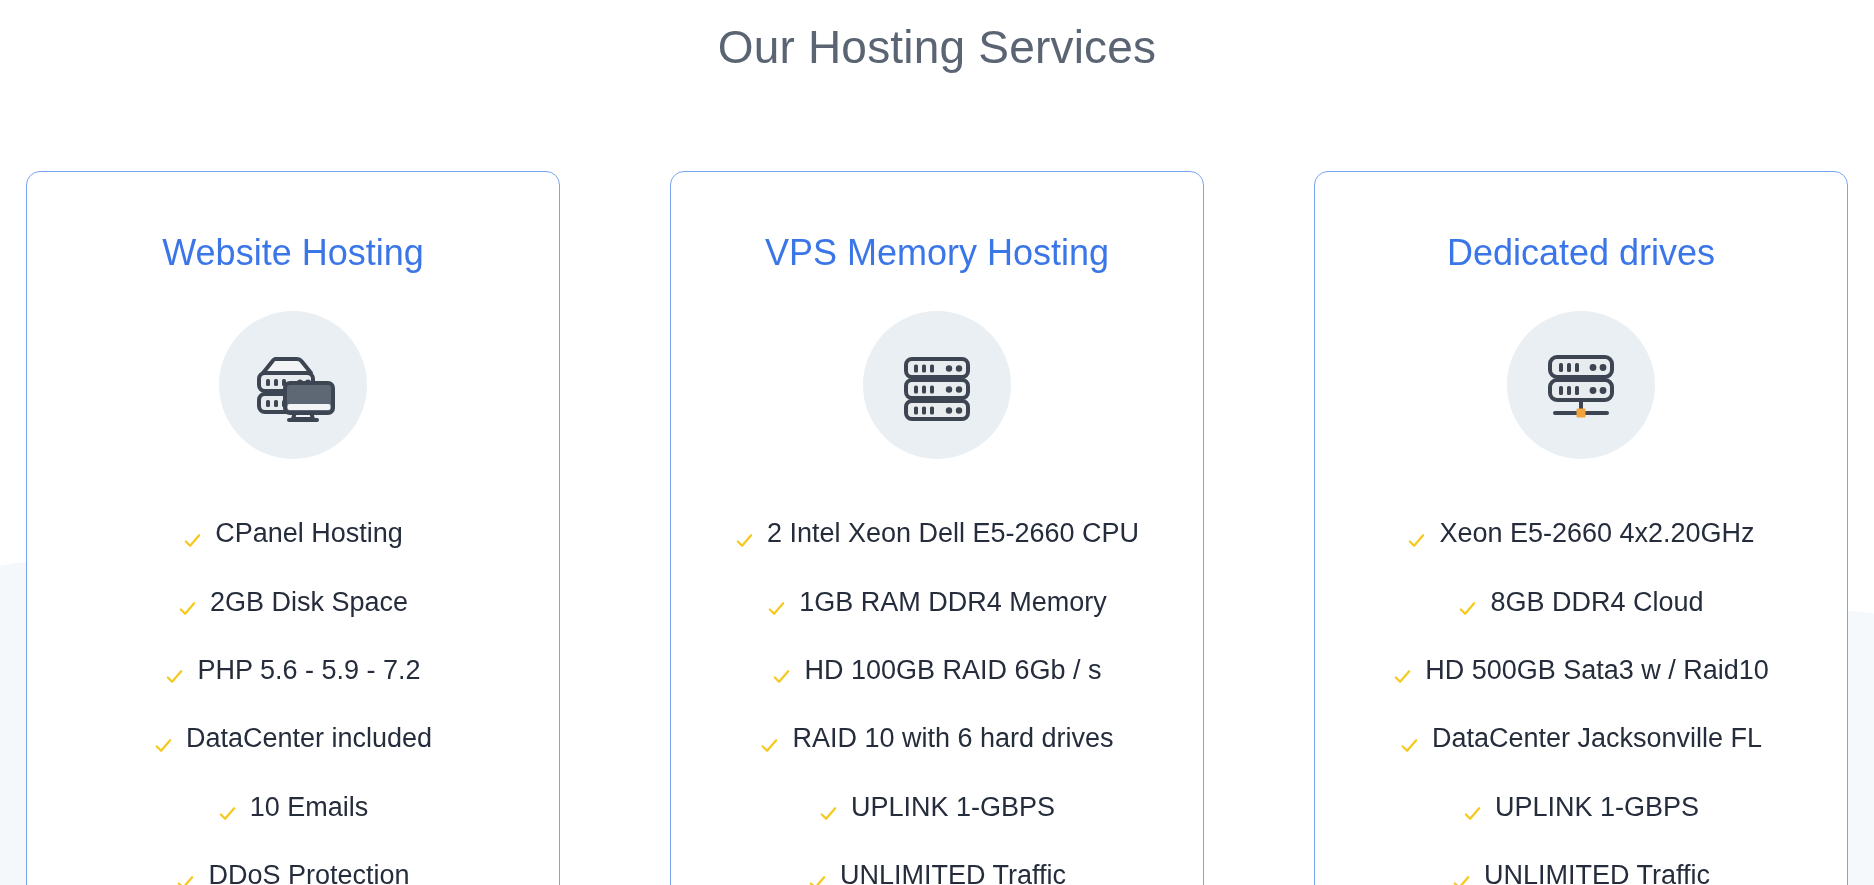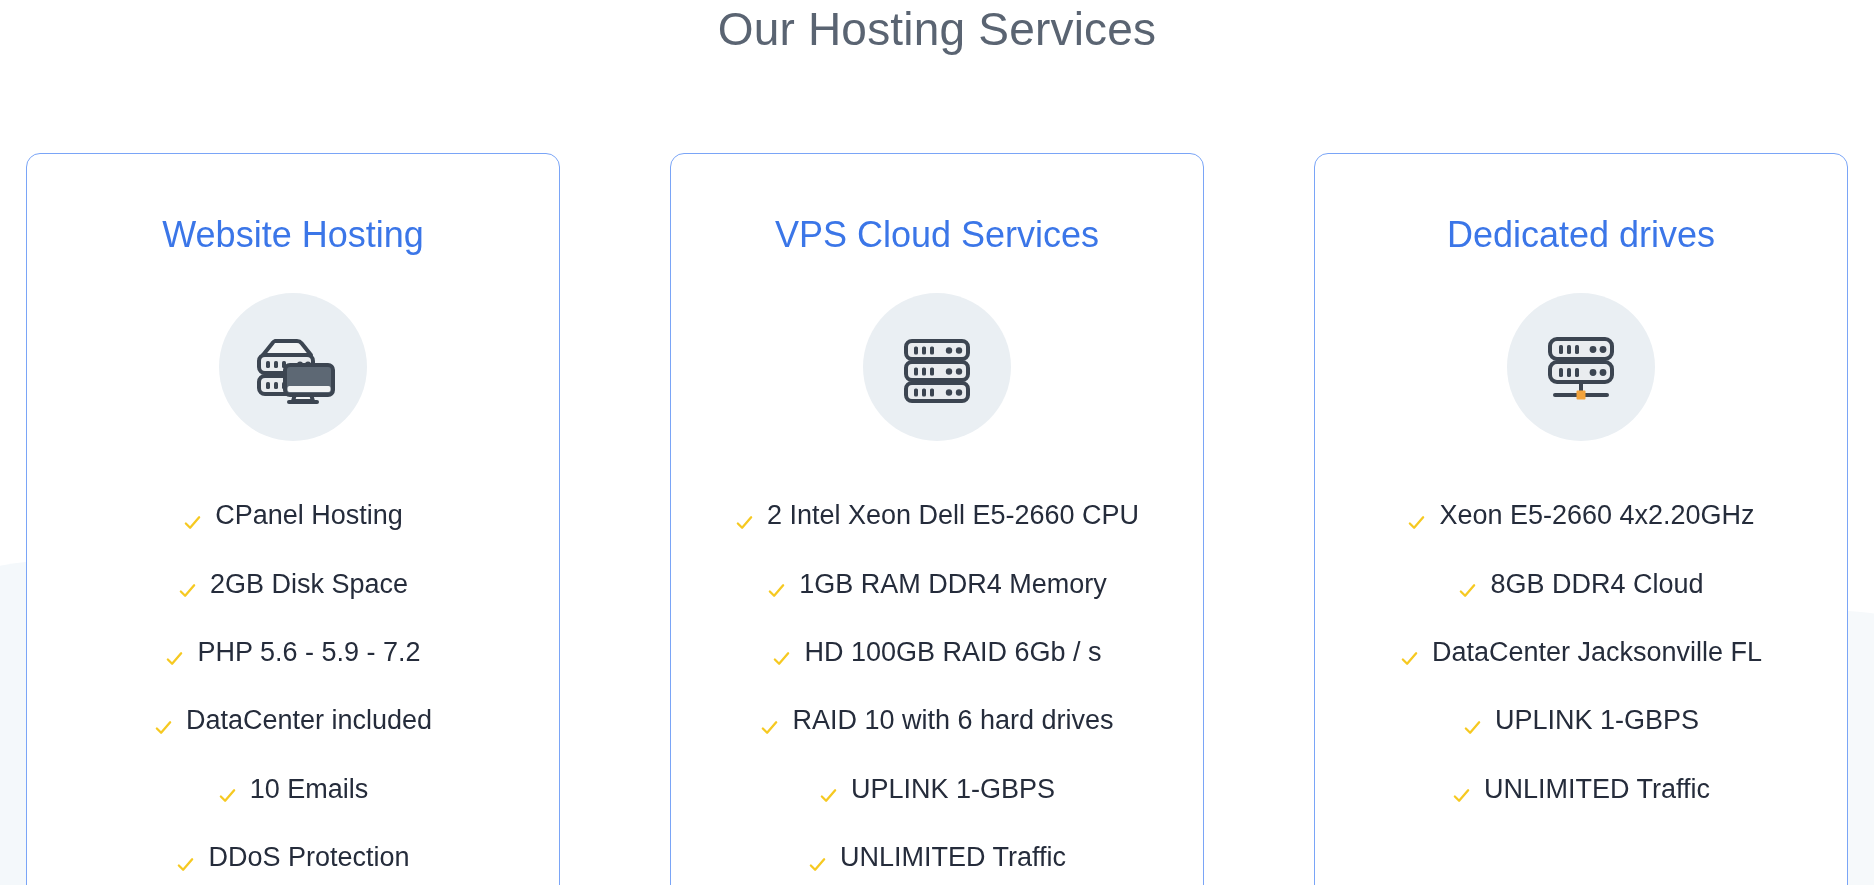--- a/index.html
+++ b/index.html
@@ -45,21 +45,21 @@
     height: 885px;
   }
 
   
   .page-title {
     text-align: center;
     font-size: 46px;
     font-weight: 400;
     color: #5a6472;
     letter-spacing: 0.2px;
-    padding-top: 2px;
+    padding-top: 20px;
     line-height: 1.2;
   }
 
   
   .cards-row {
     display: flex;
     justify-content: center;
     gap: 110px;
     margin-top: 96px;
     padding: 0 26px;
@@ -219,21 +219,21 @@
               <svg viewBox="0 0 20 20">
                 <path d="M3 11 L7.5 15.5 L17 4.5" fill="none" stroke="currentColor" stroke-width="2.4" stroke-linecap="round" stroke-linejoin="round"></path>
               </svg>
             </span>
           <span class="feature-label">DDoS Protection</span>
         </li>
       </ul>
     </div>
 
     <div class="card">
-      <div class="card-title">VPS Cloud Services</div>
+      <div class="card-title">VPS Memory Hosting</div>
 
       <div class="icon-circle">
         <svg width="96" height="96" viewBox="0 0 96 96" aria-hidden="true">
 
           <rect x="17" y="22" width="62" height="18" rx="6" fill="#e9ecef" stroke="#3c4551" stroke-width="4"></rect>
           <rect x="25" y="27.5" width="4" height="8" rx="1.6" fill="#3c4551"></rect>
           <rect x="33" y="27.5" width="4" height="8" rx="1.6" fill="#3c4551"></rect>
           <rect x="41" y="27.5" width="4" height="8" rx="1.6" fill="#3c4551"></rect>
           <circle cx="60" cy="31.5" r="3.2" fill="#3c4551"></circle>
           <circle cx="70" cy="31.5" r="3.2" fill="#3c4551"></circle>
@@ -348,20 +348,28 @@
               </svg>
             </span>
           <span class="feature-label">8GB DDR4 Cloud</span>
         </li>
         <li class="feature-item">
           <span class="check-icon">
               <svg viewBox="0 0 20 20">
                 <path d="M3 11 L7.5 15.5 L17 4.5" fill="none" stroke="currentColor" stroke-width="2.4" stroke-linecap="round" stroke-linejoin="round"></path>
               </svg>
             </span>
+          <span class="feature-label">HD 500GB Sata3 w / Raid10</span>
+        </li>
+        <li class="feature-item">
+          <span class="check-icon">
+              <svg viewBox="0 0 20 20">
+                <path d="M3 11 L7.5 15.5 L17 4.5" fill="none" stroke="currentColor" stroke-width="2.4" stroke-linecap="round" stroke-linejoin="round"></path>
+              </svg>
+            </span>
           <span class="feature-label">DataCenter Jacksonville FL</span>
         </li>
         <li class="feature-item">
           <span class="check-icon">
               <svg viewBox="0 0 20 20">
                 <path d="M3 11 L7.5 15.5 L17 4.5" fill="none" stroke="currentColor" stroke-width="2.4" stroke-linecap="round" stroke-linejoin="round"></path>
               </svg>
             </span>
           <span class="feature-label">UPLINK 1-GBPS</span>
         </li>

